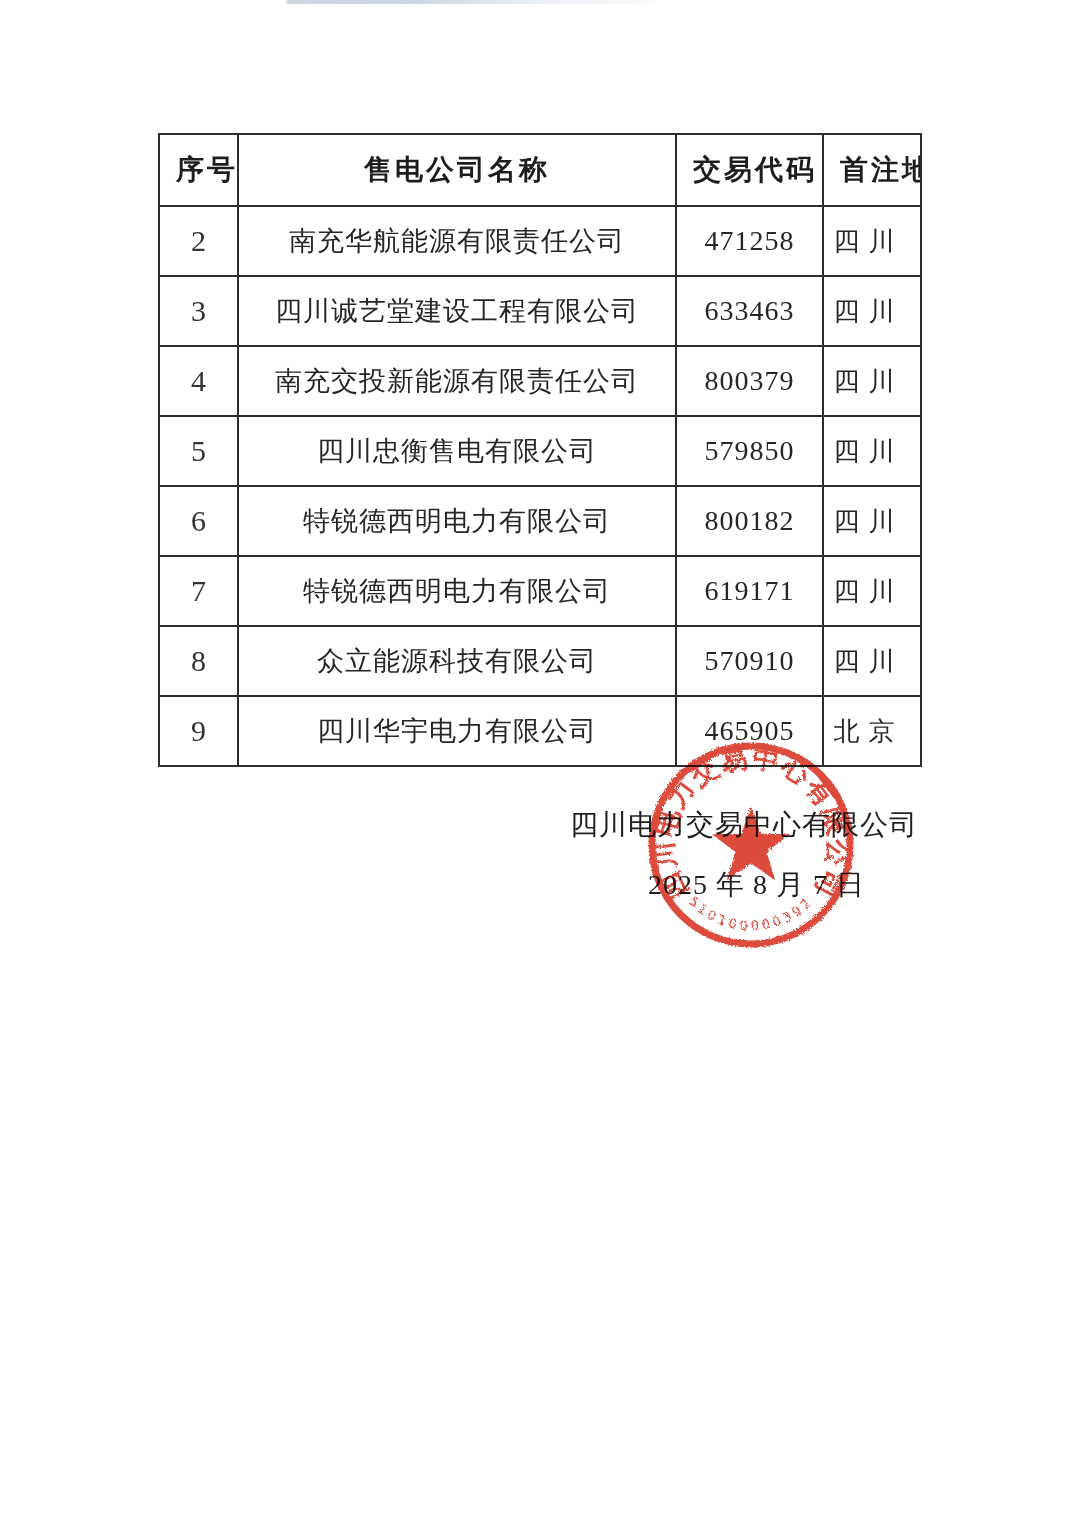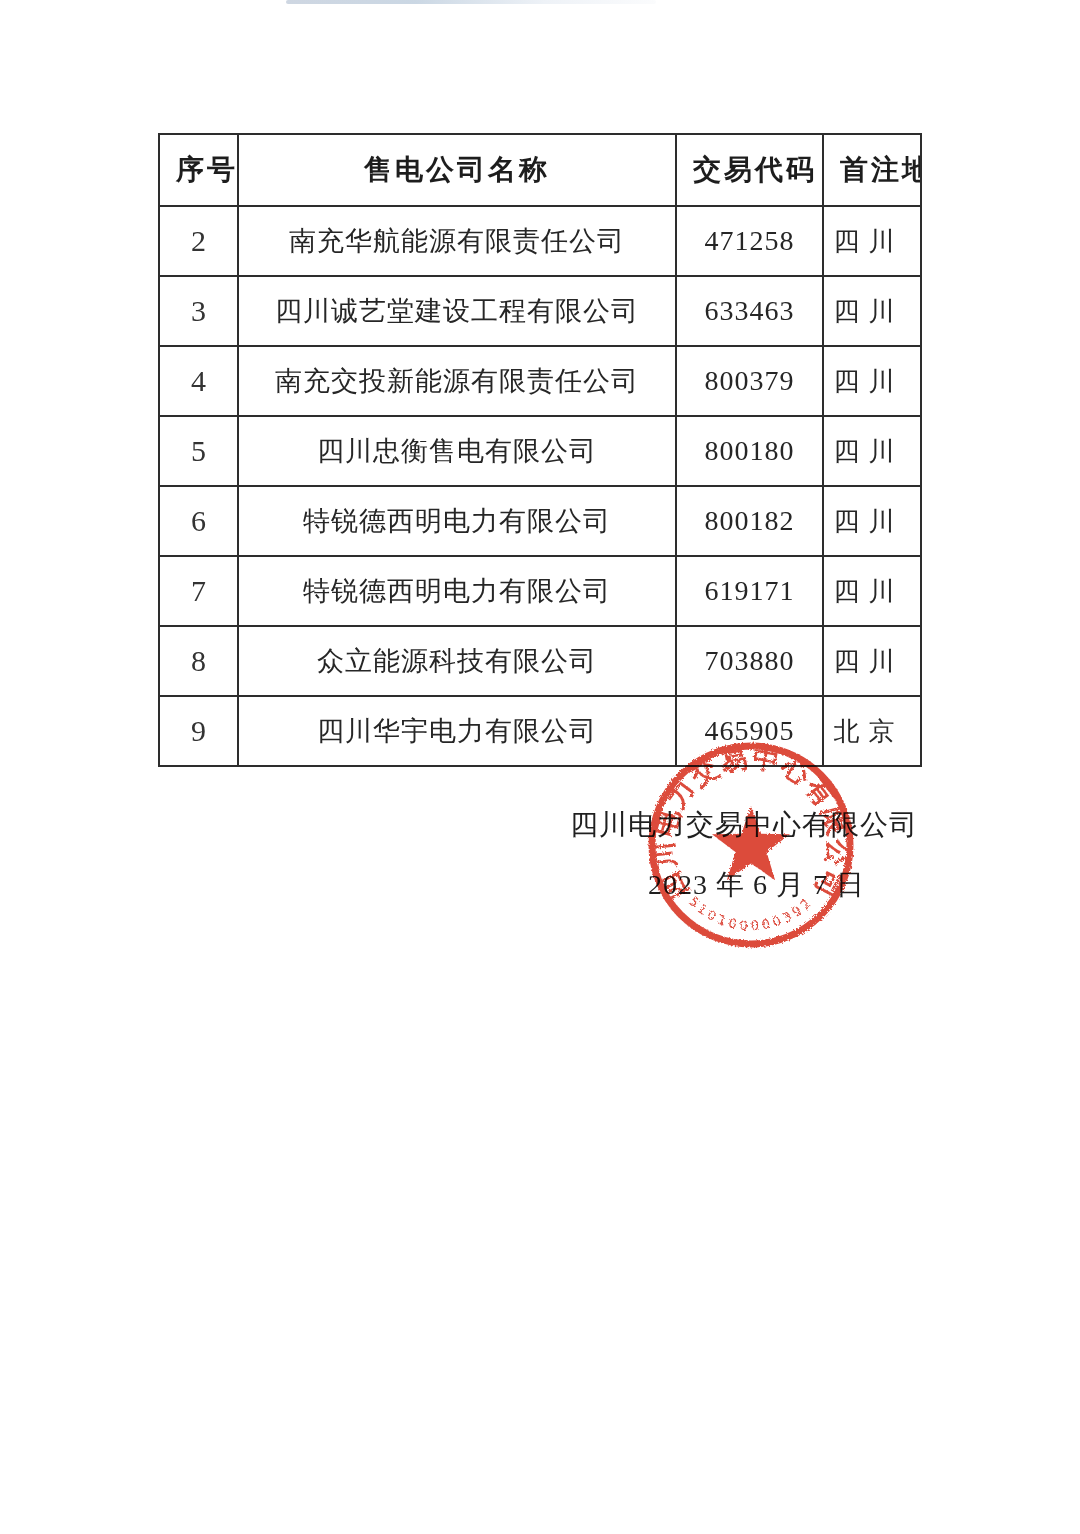--- a/index.html
+++ b/index.html
@@ -123,53 +123,53 @@
         </tr>
         <tr>
           <td class="cell-no">4</td>
           <td class="cell-name">南充交投新能源有限责任公司</td>
           <td class="cell-code">800379</td>
           <td class="cell-place">四川</td>
         </tr>
         <tr>
           <td class="cell-no">5</td>
           <td class="cell-name">四川忠衡售电有限公司</td>
-          <td class="cell-code">800180</td>
+          <td class="cell-code">579850</td>
           <td class="cell-place">四川</td>
         </tr>
         <tr>
           <td class="cell-no">6</td>
           <td class="cell-name">特锐德西明电力有限公司</td>
           <td class="cell-code">800182</td>
           <td class="cell-place">四川</td>
         </tr>
         <tr>
           <td class="cell-no">7</td>
           <td class="cell-name">特锐德西明电力有限公司</td>
           <td class="cell-code">619171</td>
           <td class="cell-place">四川</td>
         </tr>
         <tr>
           <td class="cell-no">8</td>
           <td class="cell-name">众立能源科技有限公司</td>
-          <td class="cell-code">703880</td>
+          <td class="cell-code">570910</td>
           <td class="cell-place">四川</td>
         </tr>
         <tr>
           <td class="cell-no">9</td>
           <td class="cell-name">四川华宇电力有限公司</td>
           <td class="cell-code">465905</td>
           <td class="cell-place">北京</td>
         </tr>
       </tbody>
   </table>
 
   <div class="sig-company">四川电力交易中心有限公司</div>
 
-  <div class="sig-date">2023 年 6 月 7 日</div>
+  <div class="sig-date">2025 年 8 月 7 日</div>
 
   <svg class="stamp" viewBox="0 0 240 240">
     <defs>
       <filter id="ink-rough" x="-10%" y="-10%" width="120%" height="120%">
         <feTurbulence type="fractalNoise" baseFrequency="0.55" numOctaves="2" result="n"></feTurbulence>
         <feDisplacementMap in="SourceGraphic" in2="n" scale="4"></feDisplacementMap>
       </filter>
       <path id="ring-path" d="M 52.45 159 A 78 78 0 1 1 187.55 159" fill="none"></path>
       <path id="code-path" d="M 50.4 168.8 A 85 85 0 0 0 189.6 168.8" fill="none"></path>
     </defs>

